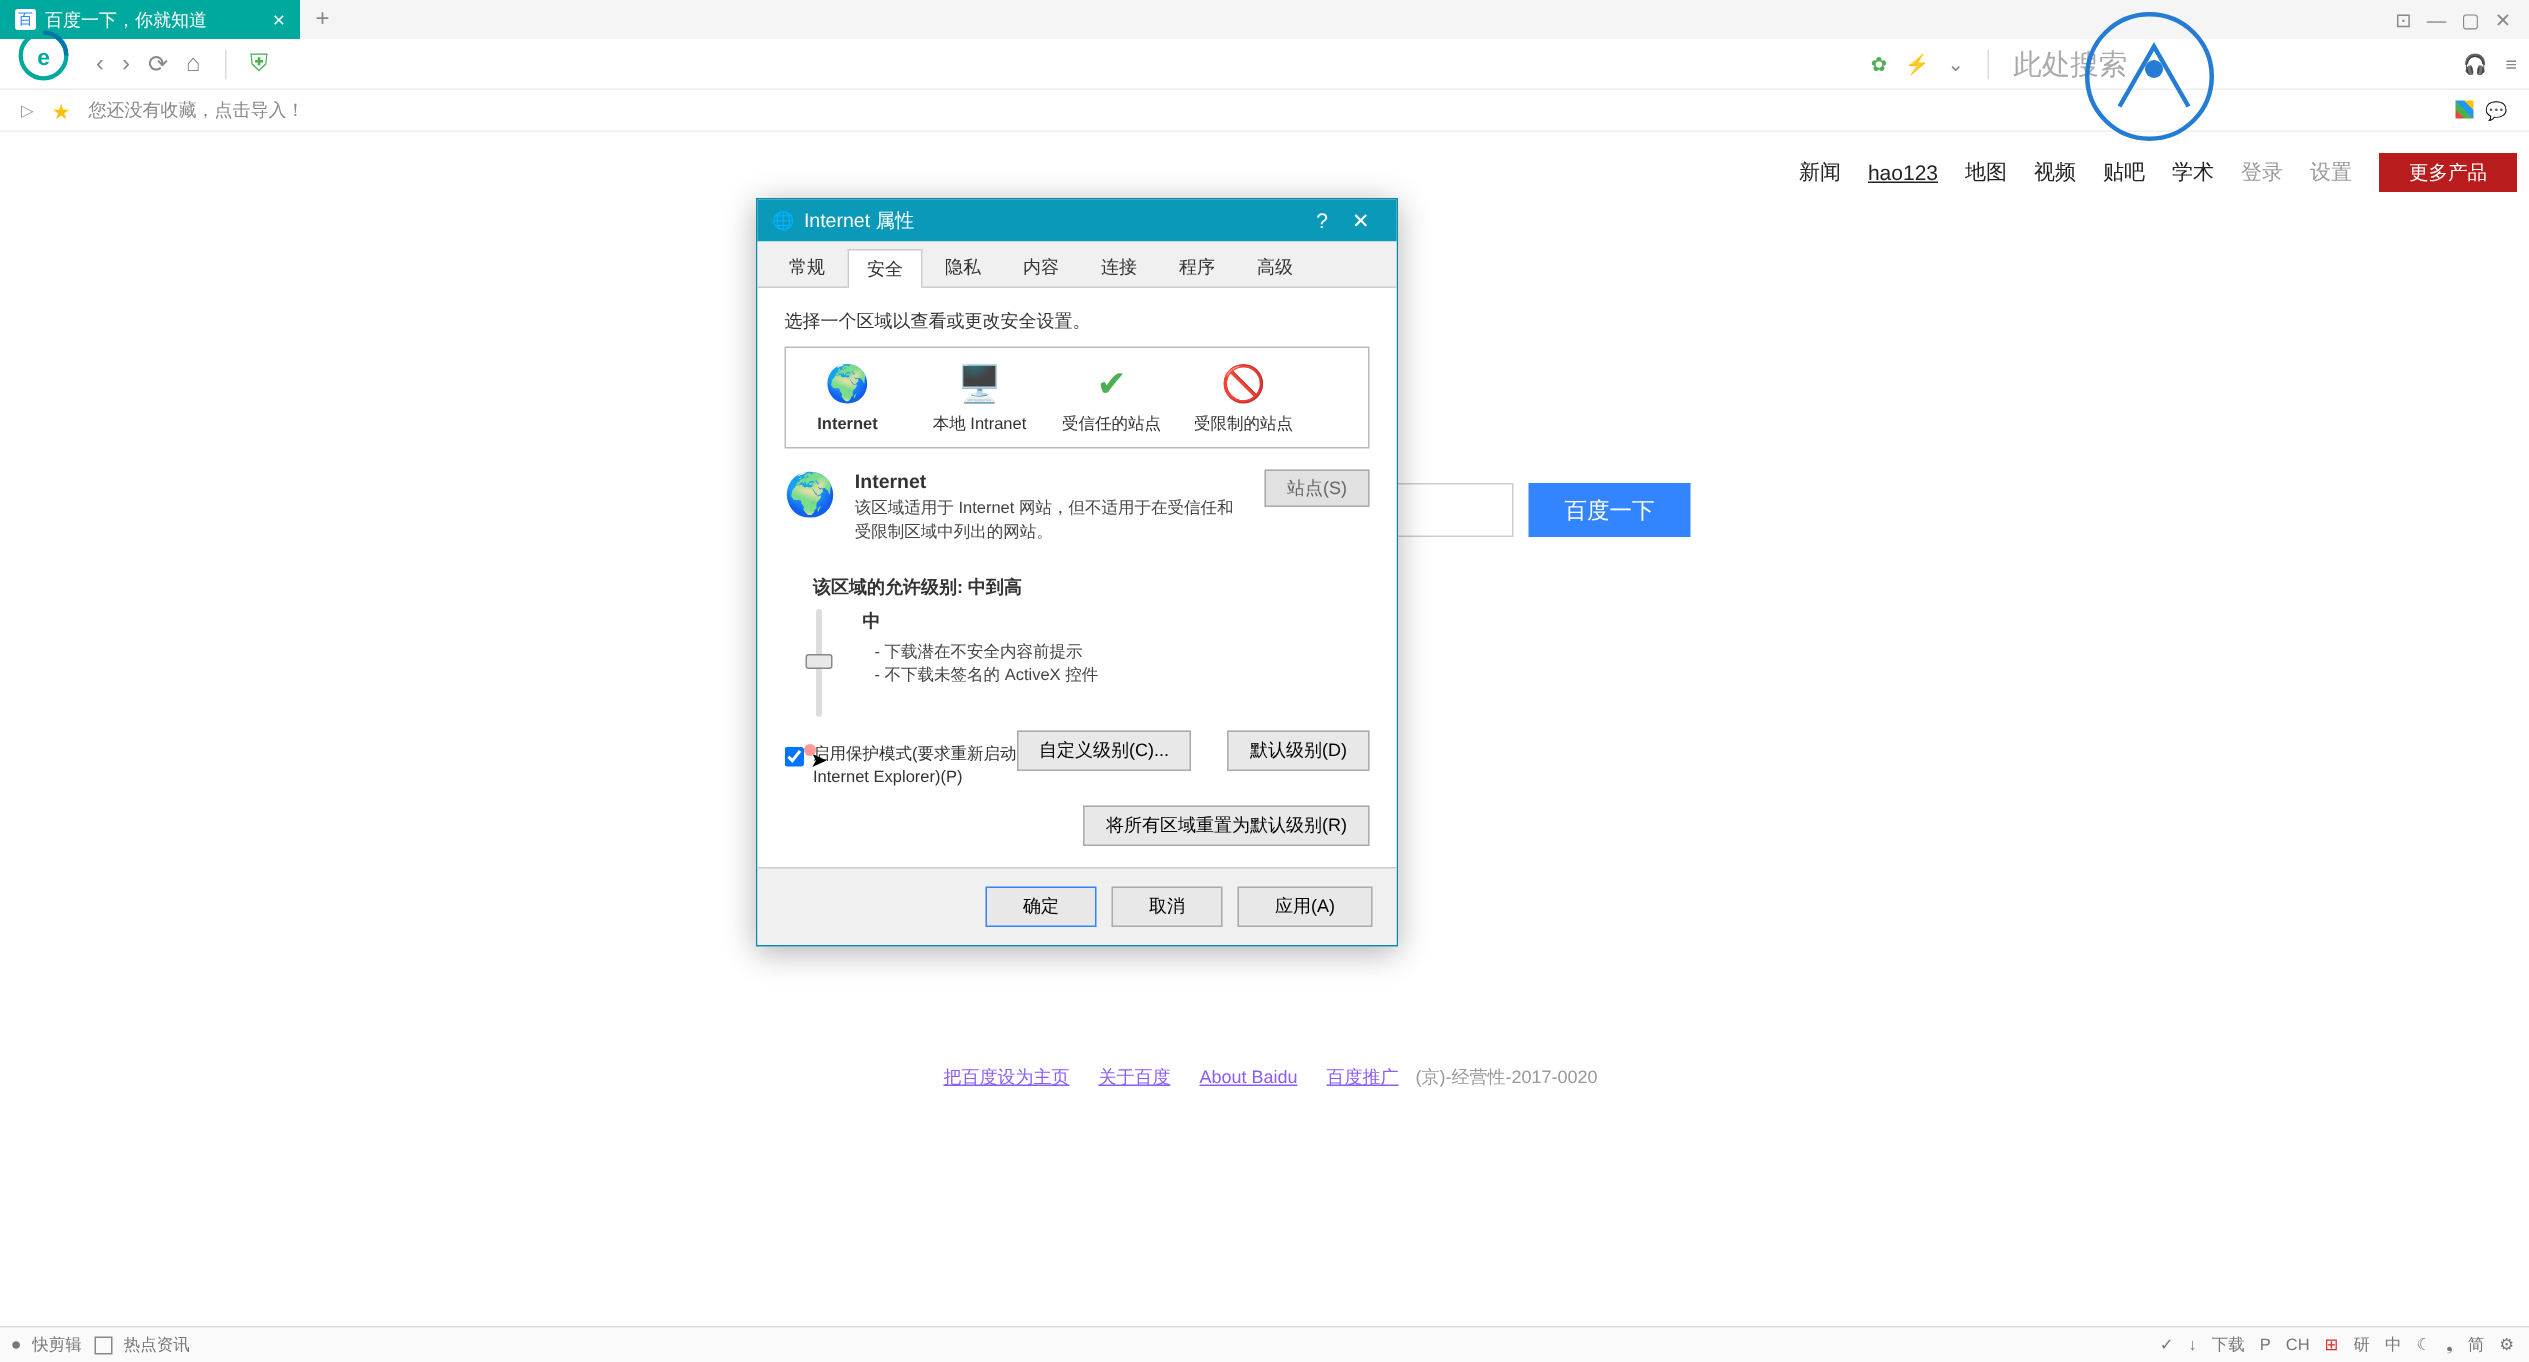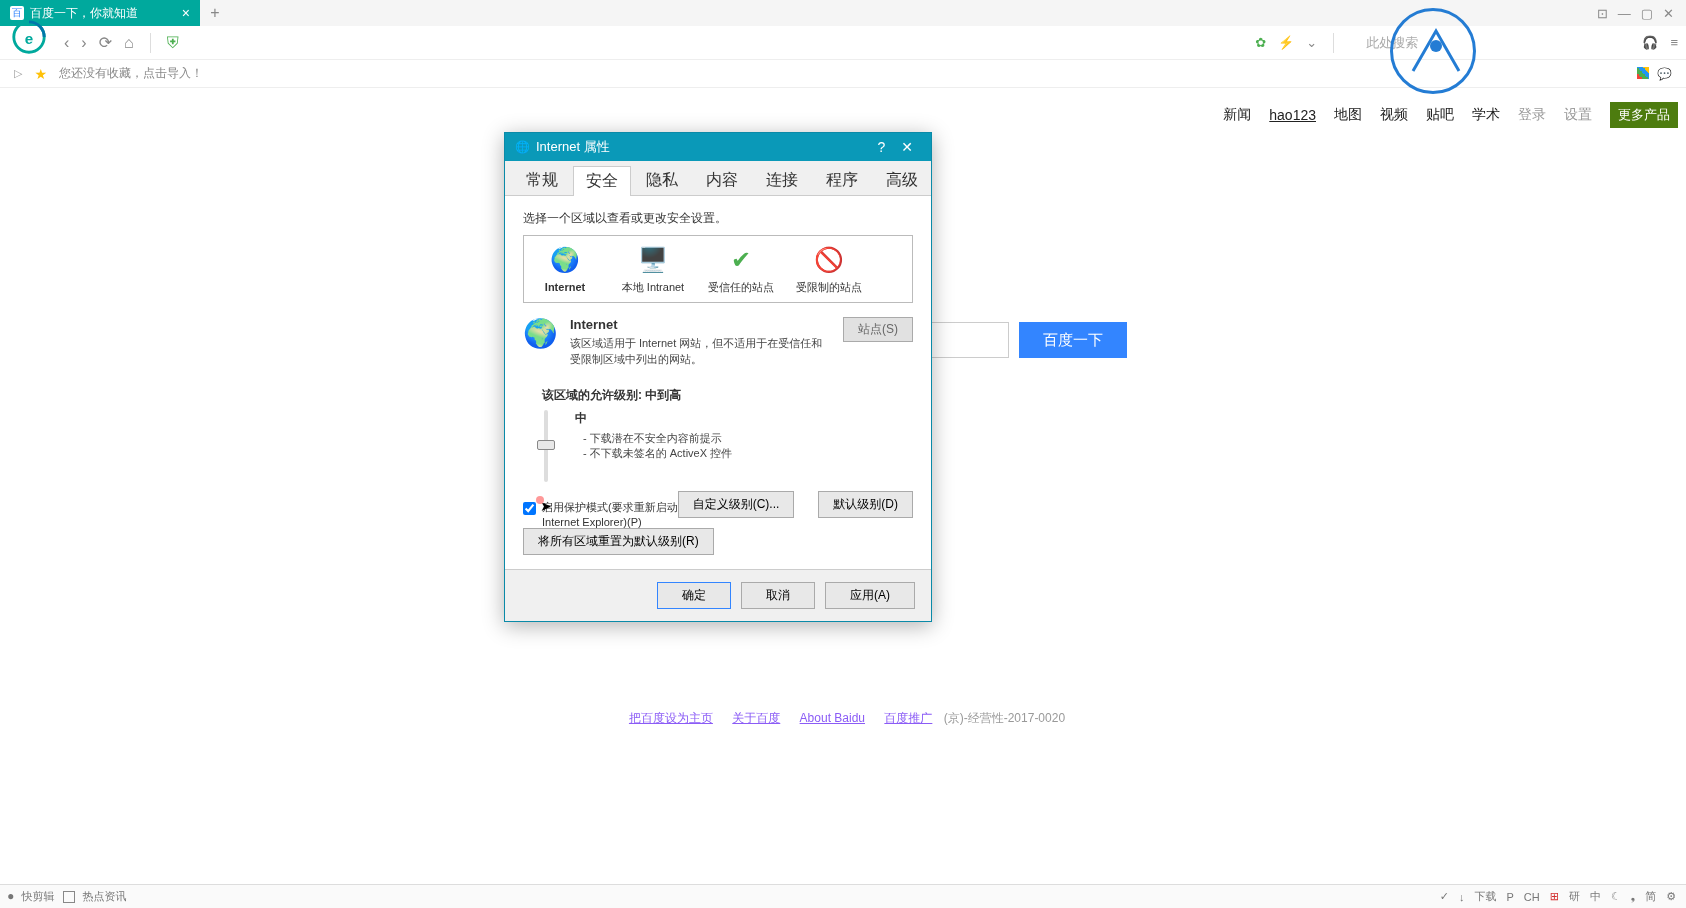--- a/index.html
+++ b/index.html
@@ -17,54 +17,54 @@
 .toolbar { height: 34px; display: flex; align-items: center; padding: 0 8px; gap: 8px; border-bottom: 1px solid #eee; }
 .browser-logo { width: 38px; height: 38px; position: absolute; left: 10px; top: 18px; }
 .browser-logo svg { width: 100%; height: 100%; }
 .nav-btns { display: flex; align-items: center; gap: 12px; margin-left: 56px; color: #888; }
 .nav-btns span { cursor: pointer; font-size: 16px; }
 .addr-sep { width: 1px; height: 20px; background: #ddd; margin: 0 4px; }
 .shield { color: #4caf50; font-size: 16px; }
 .right-tools { margin-left: auto; display: flex; align-items: center; gap: 12px; color: #888; }
 .right-tools .gear { color: #4caf50; }
 .right-tools .bolt { color: #8bc34a; }
-.search-here { color: #aaa; font-size: 13px; margin-left: 16px; }
+.search-here { color: #aaa; font-size: 19px; margin-left: 0; }
 
 .favbar { height: 28px; display: flex; align-items: center; padding: 0 14px; gap: 12px; color: #888; font-size: 12px; border-bottom: 1px solid #eee; }
 .favbar .play { font-size: 11px; color: #999; }
 .favbar .star { color: #ffc107; font-size: 14px; }
 .favbar .right-ico { margin-left: auto; display: flex; gap: 8px; }
 .grid-ico { display: inline-block; width: 12px; height: 12px; background: linear-gradient(45deg,#f44336 25%,#4caf50 25% 50%,#2196f3 50% 75%,#ffc107 75%); }
 
 
 .page-nav { position: absolute; right: 8px; top: 102px; display: flex; gap: 18px; font-size: 14px; align-items: center; }
 .page-nav a { color: #222; text-decoration: none; cursor: pointer; }
 .page-nav a.und { text-decoration: underline; }
 .page-nav a.gray { color: #999; }
-.page-nav .more { background: #4d7c0f; color: #fff; padding: 4px 8px; font-size: 13px; }
+.page-nav .more { background: #b91c1c; color: #fff; padding: 4px 20px; font-size: 13px; }
 
 
 .baidu-area { position: absolute; left: 50%; top: 322px; transform: translateX(-50%); display: flex; }
 .baidu-input { width: 450px; height: 36px; border: 1px solid #ccc; background: #fff; }
 .baidu-btn { width: 108px; height: 36px; background: #3385ff; color: #fff; border: none; font-size: 15px; margin-left: 10px; cursor: pointer; }
 
 
 .footer { position: absolute; left: 50%; top: 710px; transform: translateX(-50%); text-align: center; font-size: 12px; color: #999; }
 .footer .row { margin-bottom: 6px; }
 .footer a { color: #8b5cf6; text-decoration: underline; margin: 0 8px; cursor: pointer; }
 .footer .plain { text-decoration: none; }
 
 
 .dialog { position: absolute; left: 504px; top: 132px; width: 428px; background: #fff; border: 1px solid #0a8aa8; box-shadow: 0 4px 20px rgba(0,0,0,0.3); }
 .dlg-title { height: 28px; background: #0a99b8; color: #fff; display: flex; align-items: center; padding: 0 10px; font-size: 13px; }
 .dlg-title .ico { margin-right: 6px; font-size: 12px; }
 .dlg-title .spacer { flex: 1; }
 .dlg-title .help, .dlg-title .close { padding: 0 8px; cursor: pointer; font-size: 14px; }
 .dlg-tabs { display: flex; background: #f0f0f0; border-bottom: 1px solid #ccc; padding-top: 4px; padding-left: 8px; gap: 2px; }
-.dlg-tab { padding: 4px 12px; font-size: 16px; color: #333; cursor: pointer; border: 1px solid transparent; border-bottom: none; }
+.dlg-tab { padding: 4px 12px; font-size: 12px; color: #333; cursor: pointer; border: 1px solid transparent; border-bottom: none; }
 .dlg-tab.active { background: #fff; border-color: #ccc; position: relative; top: 1px; }
 .dlg-body { background: #fff; padding: 14px 18px 14px 18px; font-size: 12px; color: #333; }
 .zone-label { margin-bottom: 8px; }
 .zone-box { border: 1px solid #bbb; padding: 8px 6px; display: flex; gap: 18px; }
 .zone-item { text-align: center; width: 70px; cursor: pointer; }
 .zone-item .zico { width: 32px; height: 32px; margin: 0 auto 4px; display: flex; align-items: center; justify-content: center; font-size: 24px; }
 .zone-item.sel .zlbl { font-weight: bold; }
 .zone-item .zlbl { font-size: 11px; line-height: 1.3; }
 .zone-detail { display: flex; margin-top: 14px; gap: 12px; }
 .zone-detail .big-ico { font-size: 28px; }
@@ -82,21 +82,21 @@
 .slider-txt { margin-left: 20px; }
 .slider-txt .lvl { font-weight: bold; margin-bottom: 4px; }
 .slider-txt .bul { font-size: 11px; color: #444; margin-left: 8px; }
 .cursor-arrow { position: absolute; left: 540px; top: 498px; font-size: 14px; pointer-events: none; }
 .cursor-arrow::before { content: ""; position: absolute; left: -4px; top: -2px; width: 8px; height: 8px; background: #ff9999; border-radius: 50%; }
 .chk-row { display: flex; align-items: flex-start; gap: 6px; margin-top: 18px; }
 .chk-row input { margin-top: 2px; }
 .chk-row label { font-size: 11px; line-height: 1.4; max-width: 160px; }
 .level-btns { display: flex; gap: 24px; justify-content: flex-end; margin-top: -40px; }
 .level-btns button, .reset-row button, .dlg-footer button { background: #e8e8e8; border: 1px solid #aaa; padding: 4px 14px; font-size: 12px; cursor: pointer; }
-.reset-row { display: flex; justify-content: flex-start; margin-top: 10px; }
+.reset-row { display: flex; justify-content: flex-end; margin-top: 23px; }
 .dlg-footer { background: #f0f0f0; border-top: 1px solid #ccc; padding: 12px 16px; display: flex; justify-content: flex-end; gap: 10px; }
 .dlg-footer button { padding: 4px 24px; }
 .dlg-footer button.primary { border: 1px solid #3385ff; }
 
 
 .watermark { position: absolute; right: 210px; top: 8px; pointer-events: none; opacity: 0.95; }
 .watermark .circle { width: 86px; height: 86px; border: 3px solid #1976d2; border-radius: 50%; display: inline-block; vertical-align: middle; position: relative; }
 .watermark .txt { display: inline-block; vertical-align: middle; color: #1976d2; font-size: 44px; font-weight: bold; margin-left: 8px; letter-spacing: 2px; }
 
 

